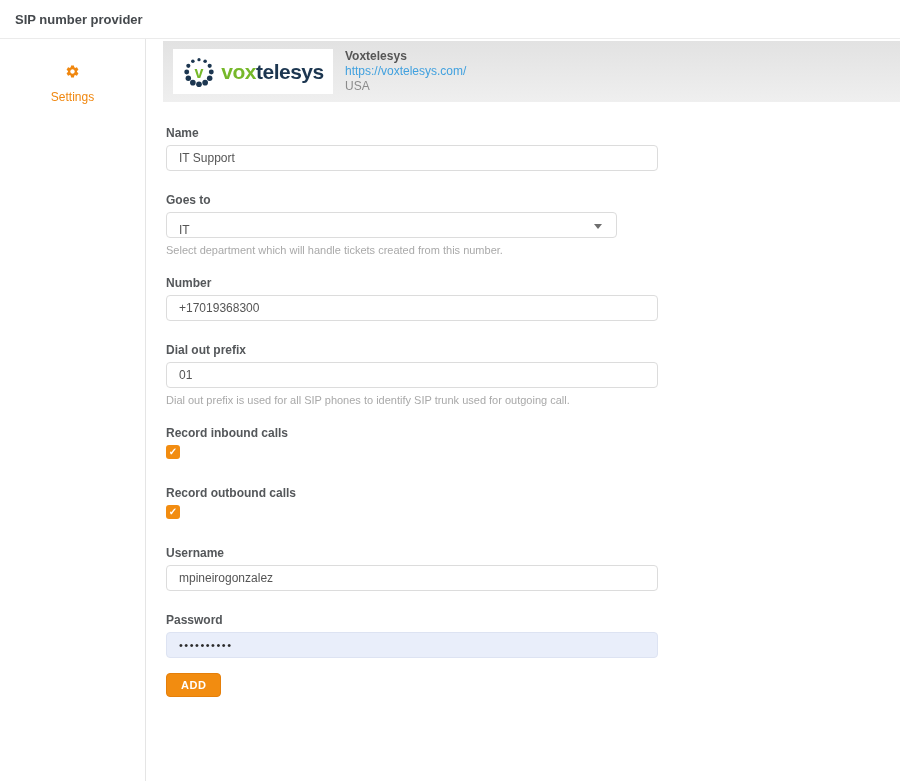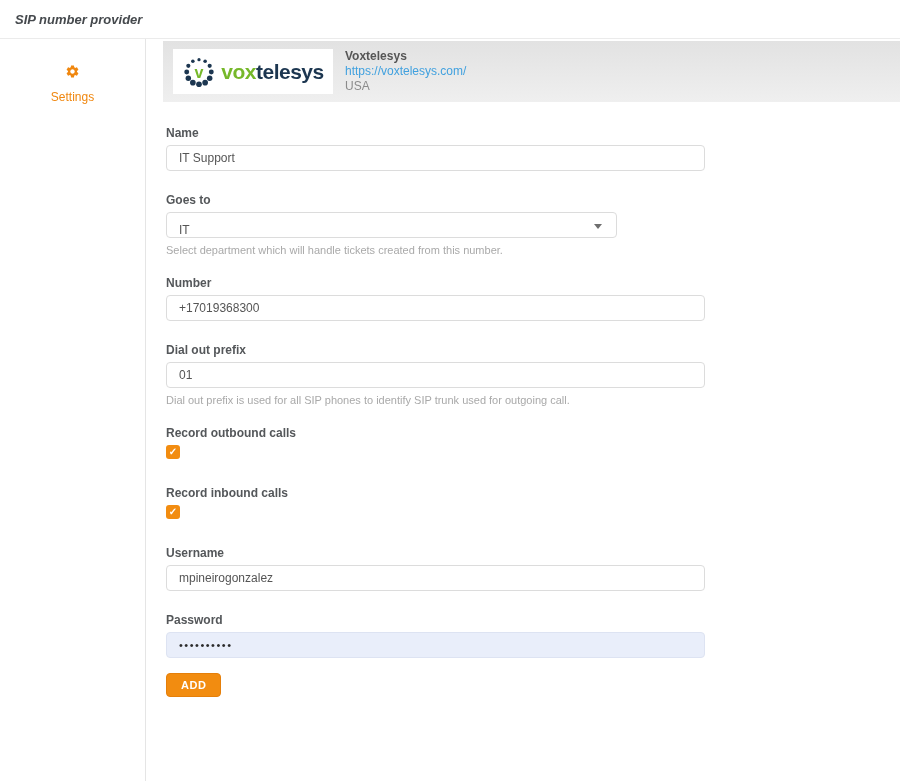--- a/index.html
+++ b/index.html
@@ -1,20 +1,20 @@
 <!DOCTYPE html>
 <html><head>
 <meta charset="utf-8">
 <style>
   * { margin:0; padding:0; box-sizing:border-box; }
   html,body { width:900px; height:781px; background:#fff; font-family:"Liberation Sans",sans-serif; overflow:hidden; }
 
   .page-header {
     height:39px; display:flex; align-items:center; padding:0 15px;
-    border-bottom:1px solid #ebebeb; background:#fff;font-style:italic;
+    border-bottom:1px solid #ebebeb; background:#fff;
   }
   .page-title { font-size:13px; font-weight:bold; color:#45494d; }
 
   .body-wrap { display:flex; height:742px; }
 
   .sidebar {
     width:146px; flex:0 0 146px; border-right:1px solid #e5e5e5; padding-top:19px; background:#fff;
   }
   .sidebar-item {
     display:flex; align-items:center; gap:11px; padding:6px 15px;
@@ -46,21 +46,21 @@
   .settings-form { padding:24px 0 0 20px; width:451px; }
 
   .group { margin-bottom:22px; }
   .group.has-help { margin-bottom:19px; }
   .check-group { margin-bottom:27px; }
   .group label, .check-group label {
     display:block; font-size:12px; font-weight:bold; color:#54575a;
     margin-bottom:5px; line-height:14px;
   }
   .text-input {
-    width:539px; height:26px; border:1px solid #dcdcdc; border-radius:4px;
+    width:492px; height:26px; border:1px solid #dcdcdc; border-radius:4px;
     padding:0 12px; font-size:12px; color:#555; background:#fff; outline:none;
     font-family:"Liberation Sans",sans-serif;
   }
   .help { margin-top:6px; font-size:11px; color:#a9a9a9; line-height:13px; }
 
   .select-box {
     position:relative; width:451px; height:26px; border:1px solid #dcdcdc; border-radius:4px;
     display:flex; align-items:flex-end; padding:0 12px; font-size:12px; color:#555;
     background:#fff; cursor:pointer;
   }
@@ -159,26 +159,26 @@
         <input class="text-input" type="text" value="+17019368300" style="">
       </div>
 
       <div class="group has-help">
         <label>Dial out prefix</label>
         <input class="text-input" type="text" value="01" style="">
         <div class="help">Dial out prefix is used for all SIP phones to identify SIP trunk used for outgoing call.</div>
       </div>
 
       <div class="check-group">
-        <label>Record outbound calls</label>
+        <label>Record inbound calls</label>
         <span class="checkbox checked"></span>
       </div>
 
       <div class="check-group">
-        <label>Record inbound calls</label>
+        <label>Record outbound calls</label>
         <span class="checkbox checked"></span>
       </div>
 
 
       <div class="group">
         <label>Username</label>
         <input class="text-input" type="text" value="mpineirogonzalez" style="">
       </div>
 
       <div class="group password-group">

